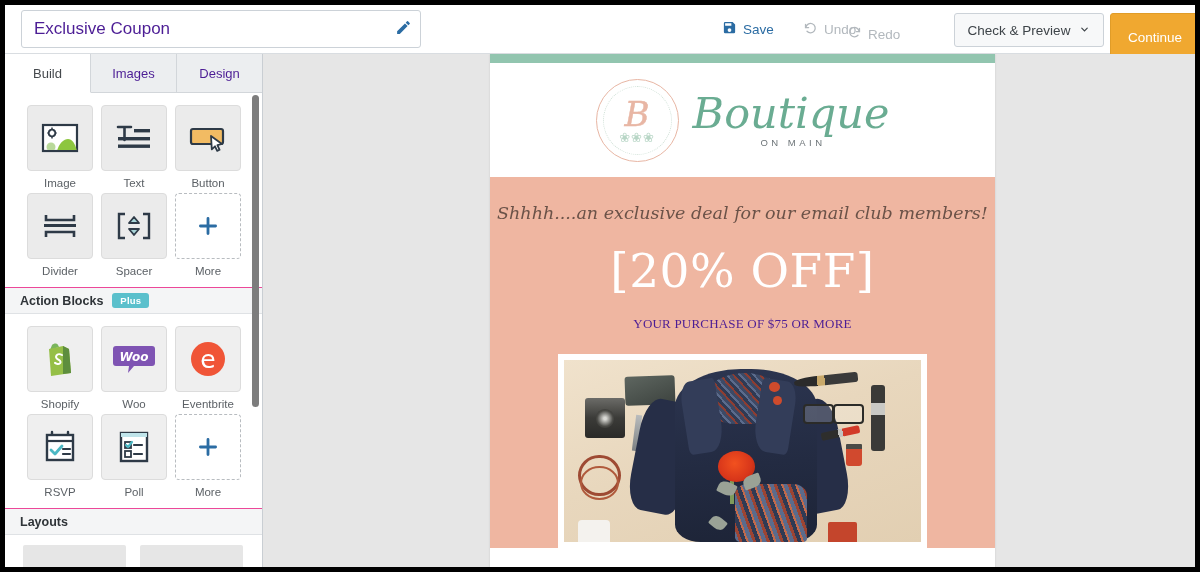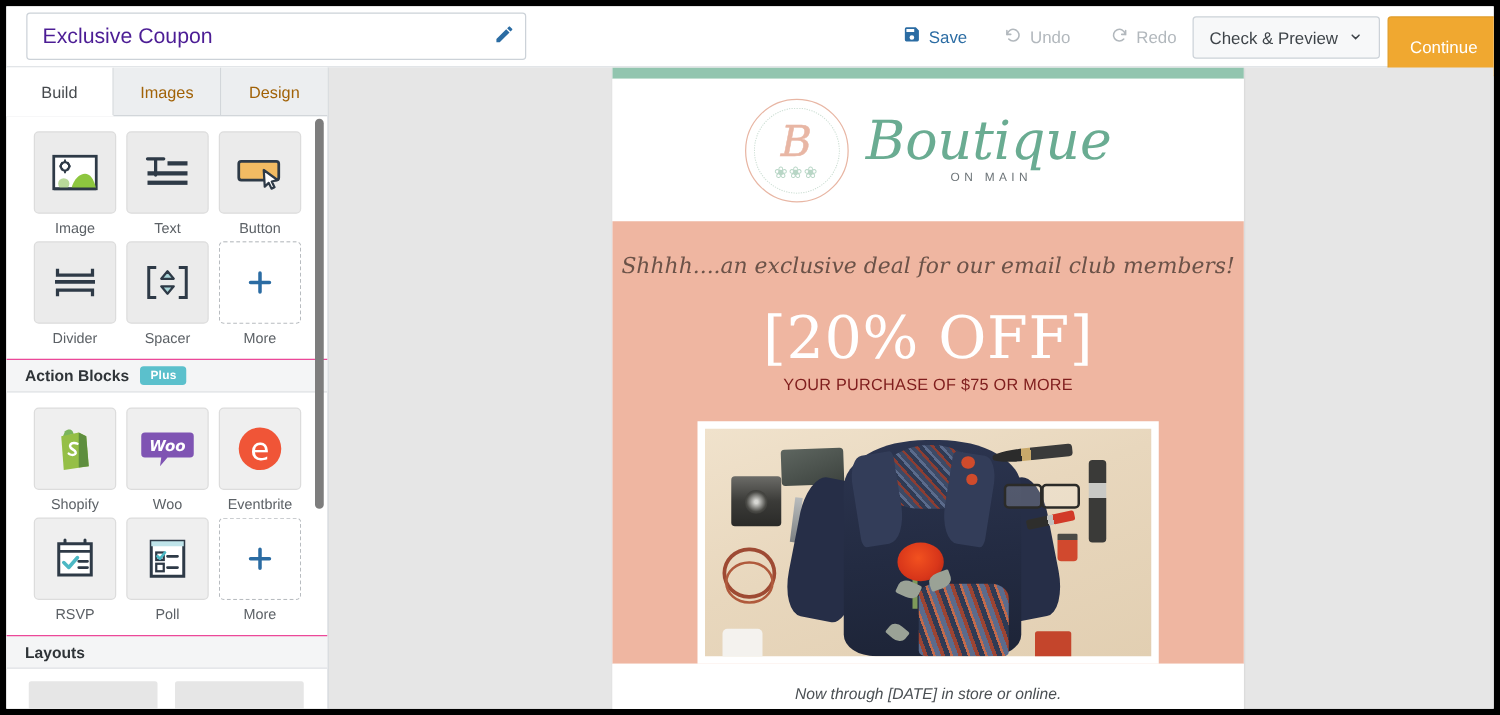--- a/index.html
+++ b/index.html
@@ -50,21 +50,21 @@
   .tb-action {
     position: absolute; top: 11px;
     height: 26px;
     display: flex; align-items: center; gap: 6px;
     font-size: 13.5px;
     cursor: pointer;
     user-select: none;
   }
   #tb-save { left: 717px; color: #2b6ca3; }
   #tb-undo { left: 798px; color: #b2b8bd; }
-  #tb-redo { left: 883px; color: #b2b8bd; }
+  #tb-redo { left: 842px; color: #b2b8bd; align-items: flex-end; }
 
   #check-preview {
     position: absolute; left: 949px; top: 8px;
     width: 150px; height: 34px;
     border: 1px solid #ccd2d8;
     border-radius: 3px;
     background: #f7f8f9;
     display: flex; align-items: center; justify-content: center;
     gap: 9px;
     font-size: 13.5px; color: #3e4449;
@@ -92,21 +92,21 @@
   }
   #tabs {
     display: flex; height: 39px;
     background: #eceef0;
     border-bottom: 1px solid #d2d6da;
   }
   .tab {
     flex: 1;
     display: flex; align-items: center; justify-content: center;
     font-size: 13px;
-    color: #a16207;
+    color: #4c1d95;
     background: #eceef0;
     border-right: 1px solid #d2d6da;
     cursor: pointer;
   }
   .tab:last-child { border-right: none; }
   .tab.active {
     background: #ffffff;
     color: #45494d;
     border-bottom: 1px solid #ffffff;
     margin-bottom: -1px;
@@ -254,24 +254,24 @@
     color: #6b5248;
   }
   .promo-big {
     font-family: "DejaVu Serif", serif;
     font-size: 47px;
     color: #ffffff;
     margin-top: 20px;
     letter-spacing: .5px;
   }
   .promo-sub {
-    font-family: Liberation Sans, sans-serif;
+    font-family: Liberation Serif, serif;
     font-size: 13px;
-    color: #7f1d1d;
-    margin-top: 2px;
+    color: #4c1d95;
+    margin-top: 18px;
     letter-spacing: .2px;
   }
   #photo-frame {
     margin: 22px 68px 0 68px;
     background: #ffffff;
     padding: 6px;
   }
   #photo {
     position: relative;
     width: 100%; height: 182px;

